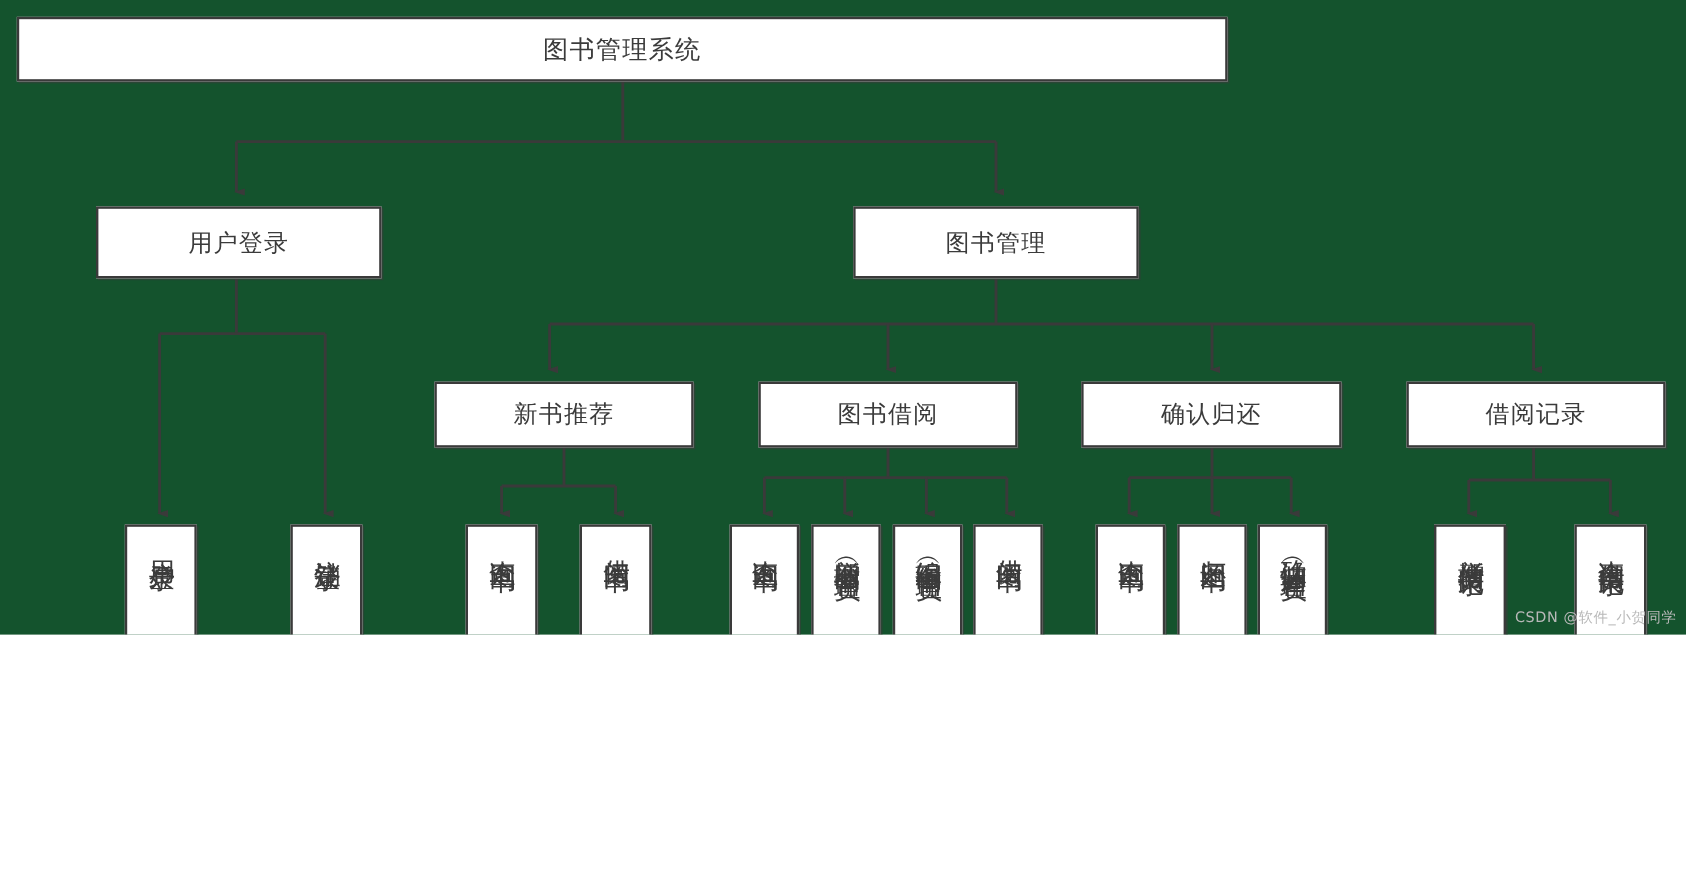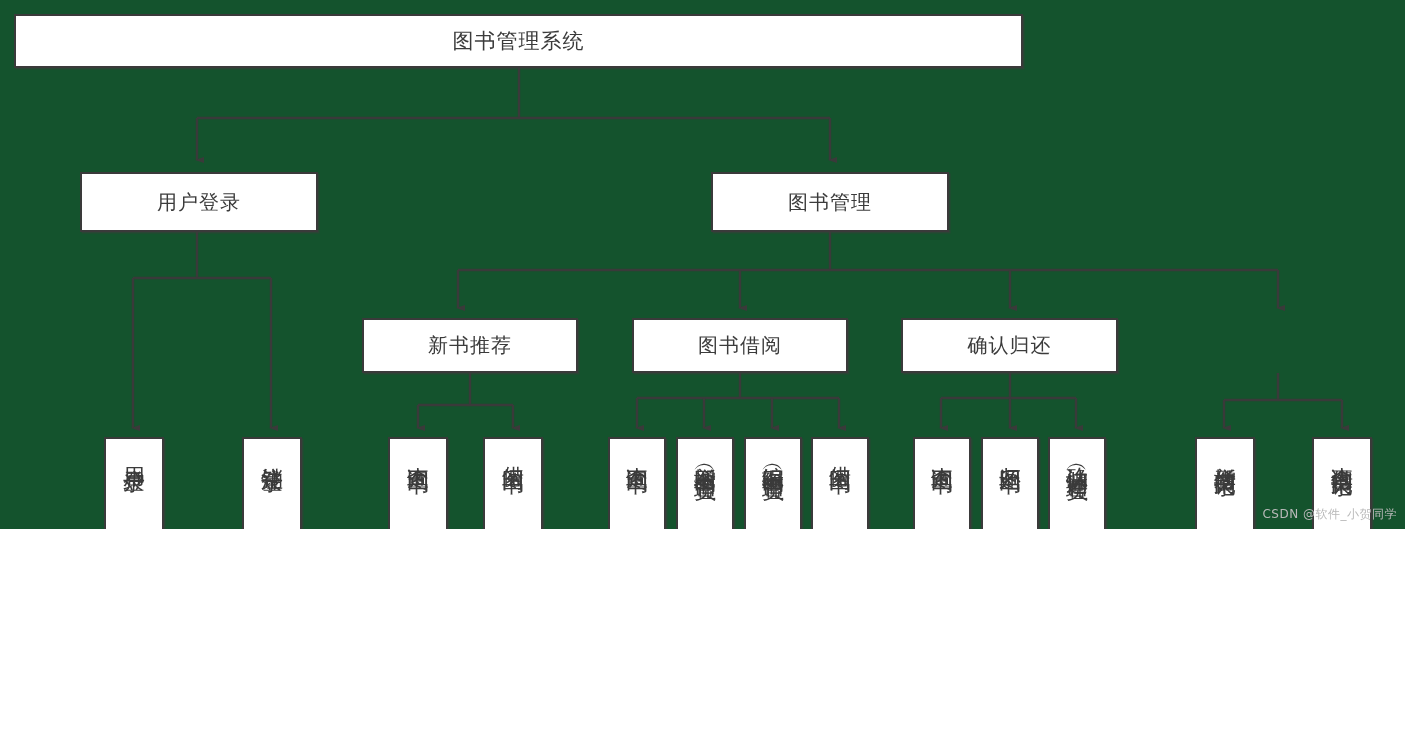--- a/index.html
+++ b/index.html
@@ -133,20 +133,23 @@
 
   <div class="node" style="left:362px; top:318px; width:216px; height:55px;">
     <span class="label">新书推荐</span>
   </div>
   <div class="node" style="left:632px; top:318px; width:216px; height:55px;">
     <span class="label">图书借阅</span>
   </div>
   <div class="node" style="left:901px; top:318px; width:217px; height:55px;">
     <span class="label">确认归还</span>
   </div>
+  <div class="node" style="left:1172px; top:318px; width:216px; height:55px;">
+    <span class="label">借阅记录</span>
+  </div>
 
   <div class="node leaf" style="left:104px; top:437px; width:60px; height:298px;">
     <span class="label">用户登录</span>
   </div>
   <div class="node leaf" style="left:242px; top:437px; width:60px; height:298px;">
     <span class="label">注销登录</span>
   </div>
 
   <div class="node leaf" style="left:388px; top:437px; width:60px; height:298px;">
     <span class="label">查询图书</span>

